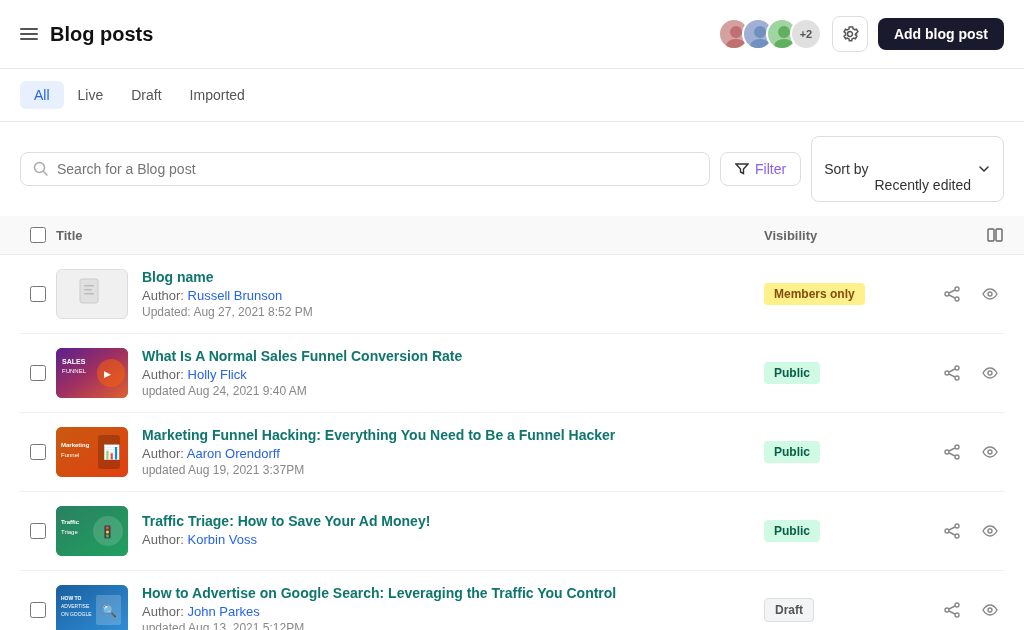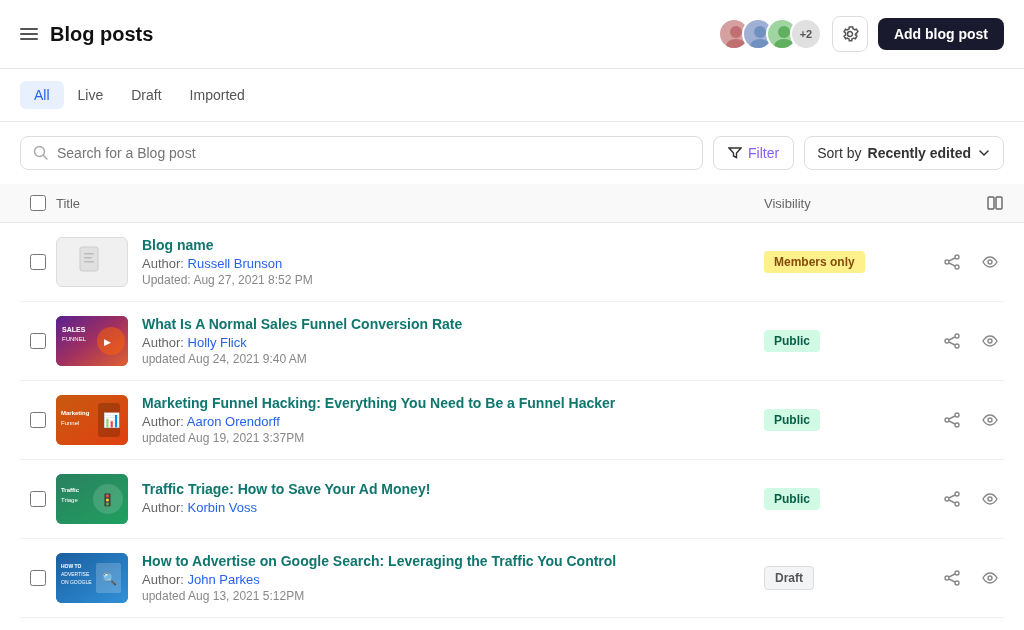--- a/index.html
+++ b/index.html
@@ -18,24 +18,24 @@
     .settings-btn { width: 36px; height: 36px; border-radius: 8px; border: 1px solid #ddd; background: #fff; cursor: pointer; display: flex; align-items: center; justify-content: center; font-size: 16px; }
     .add-btn { background: #1a1a2e; color: #fff; border: none; border-radius: 8px; padding: 8px 16px; font-size: 14px; font-weight: 600; cursor: pointer; white-space: nowrap; }
     .tabs { display: flex; align-items: center; padding: 12px 20px; border-bottom: 1px solid #e8e8e8; background: #fff; }
     .tab { padding: 6px 14px; border-radius: 6px; cursor: pointer; font-size: 14px; font-weight: 500; color: #555; border: none; background: transparent; }
     .tab.active { background: #e8f0fe; color: #2563eb; }
     .toolbar { display: flex; align-items: center; gap: 10px; padding: 14px 20px; background: #fff; }
     .search-box { flex: 1; display: flex; align-items: center; gap: 8px; border: 1px solid #ddd; border-radius: 8px; padding: 8px 12px; background: #fff; }
     .search-box input { border: none; outline: none; flex: 1; font-size: 14px; color: #555; background: transparent; }
     .filter-btn { display: flex; align-items: center; gap: 6px; border: 1px solid #ddd; border-radius: 8px; padding: 8px 14px; background: #fff; cursor: pointer; font-size: 14px; font-weight: 500; color: #8b5cf6; white-space: nowrap; }
     .sort-btn { display: flex; align-items: center; gap: 6px; border: 1px solid #ddd; border-radius: 8px; padding: 8px 12px; background: #fff; cursor: pointer; font-size: 14px; color: #333; white-space: nowrap; }
-    .sort-btn strong { font-weight: 700; }
+    .sort-btn strong { font-weight: 400; margin-top: 32px; }
     .table-container { flex: 1; background: #fff; padding: 0 20px; }
     .table-header { display: grid; grid-template-columns: 36px 1fr 160px 80px; align-items: center; padding: 10px 0; border-bottom: 1px solid #e8e8e8; background: #f9f9f9; margin: 0 -20px; padding: 10px 20px; }
-    .table-header span { font-size: 13px; font-weight: 400; color: #666; }
+    .table-header span { font-size: 13px; font-weight: 700; color: #666; }
     .blog-row { display: grid; grid-template-columns: 36px 1fr 160px 80px; align-items: center; padding: 14px 0; border-bottom: 1px solid #f0f0f0; }
     .row-checkbox { display: flex; align-items: center; justify-content: center; }
     .row-checkbox input[type="checkbox"] { width: 16px; height: 16px; cursor: pointer; }
     .row-content { display: flex; align-items: center; gap: 14px; }
     .post-thumb { width: 72px; height: 50px; border-radius: 6px; overflow: hidden; flex-shrink: 0; background: #e0e0e0; display: flex; align-items: center; justify-content: center; }
     .post-thumb-placeholder { width: 72px; height: 50px; background: #f0f0f0; border-radius: 6px; border: 1px solid #ddd; display: flex; align-items: center; justify-content: center; flex-shrink: 0; }
     .thumb-1 { background: linear-gradient(135deg, #4a2080 0%, #8b2252 50%, #e05a28 100%); }
     .thumb-2 { background: linear-gradient(135deg, #c85a10 0%, #e07820 50%, #c84010 100%); }
     .thumb-3 { background: linear-gradient(135deg, #2a8060 0%, #40c080 50%, #20a060 100%); }
     .thumb-4 { background: linear-gradient(135deg, #1a5fa0 0%, #2878c0 50%, #3090d8 100%); }

